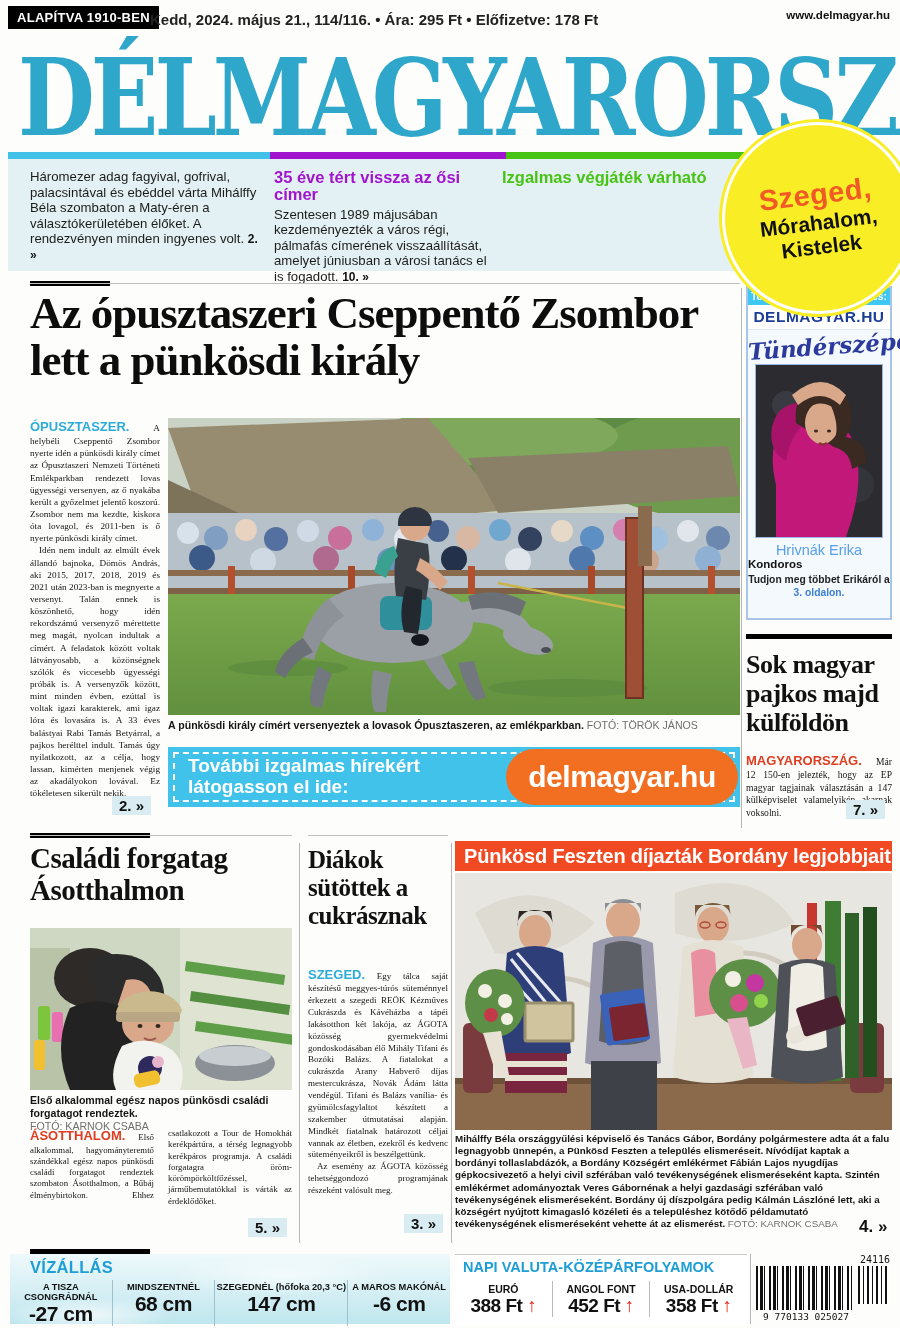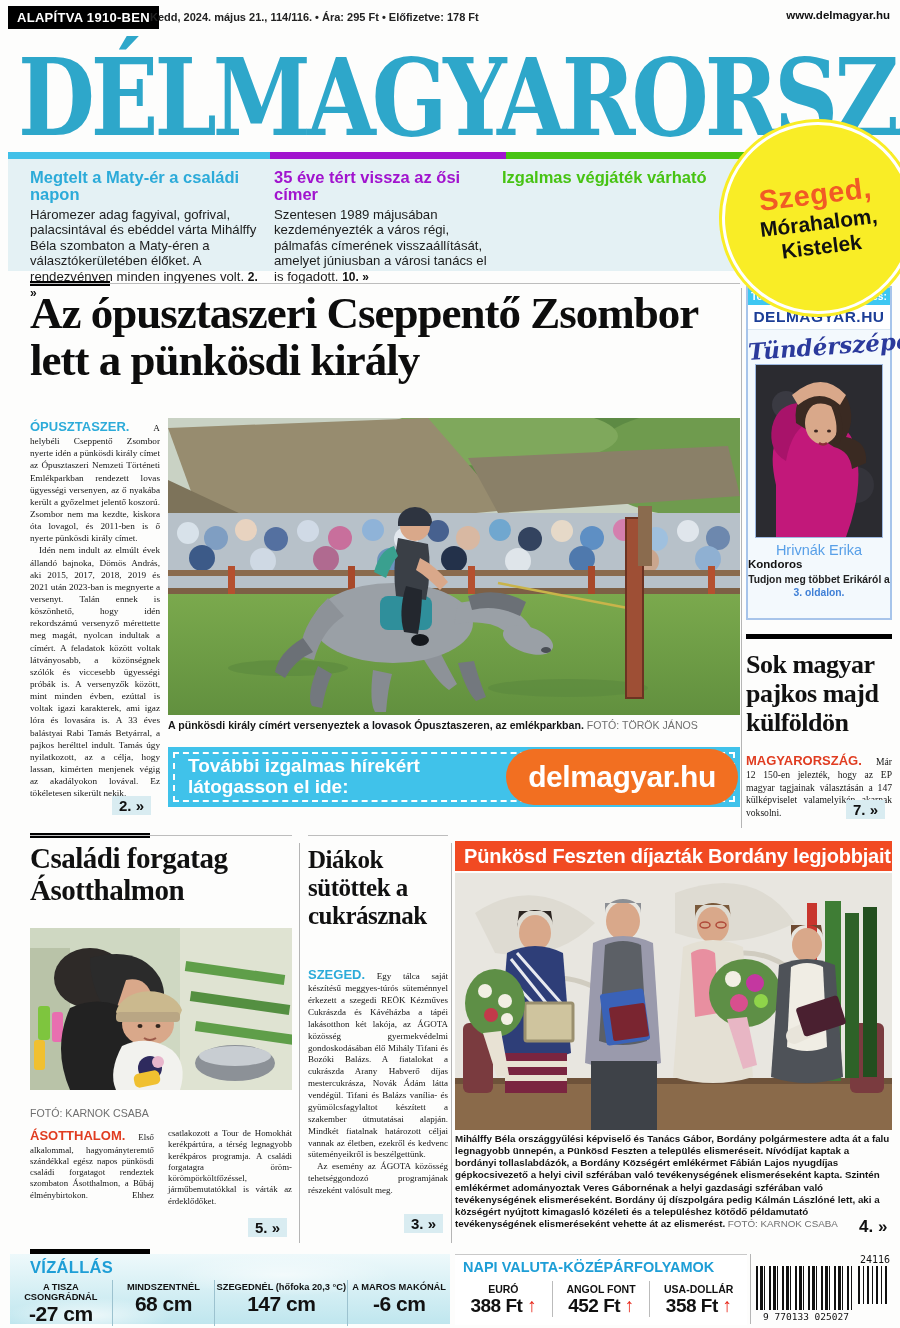--- a/index.html
+++ b/index.html
@@ -2,21 +2,21 @@
 <html lang="hu"><head>
 <meta charset="utf-8">
 <style>
   html,body{margin:0;padding:0;}
   body{width:900px;height:1328px;position:relative;background:#fdfdfc;
        font-family:"Liberation Sans",sans-serif;color:#111;overflow:hidden;}
   .abs{position:absolute;}
   
   .founded{left:8px;top:6px;background:#000;color:#fff;font-weight:bold;
            font-size:13px;padding:4px 9px;letter-spacing:.3px;}
-  .dateline{left:150px;top:11px;font-size:11px;font-weight:bold;color:#222;}
+  .dateline{left:150px;top:11px;font-size:15px;font-weight:bold;color:#222;}
   .siteurl{right:10px;top:9px;font-size:11.5px;font-weight:bold;color:#111;}
   
   .masthead{left:18px;top:26px;width:870px;height:124px;color:#2ea7ca;
             font-family:"DejaVu Serif","Liberation Serif",serif;font-weight:700;
             font-size:87px;letter-spacing:-4px;white-space:nowrap;
             transform:scale(1.02,1.22);transform-origin:top left;line-height:118px;}
   .colorbar{left:8px;top:152px;width:884px;height:7px;
             background:linear-gradient(90deg,#41c0e8 0 262px,#a114ce 262px 498px,#47c313 498px 100%);}
   
   .teaserrow{left:8px;top:159px;width:884px;height:112px;background:#e4f1f4;}
@@ -132,21 +132,20 @@
 
 <div class="abs founded">ALAPÍTVA 1910-BEN</div>
 <div class="abs dateline">Kedd, 2024. május 21., 114/116.  •  Ára: 295 Ft • Előfizetve: 178 Ft</div>
 <div class="abs siteurl">www.delmagyar.hu</div>
 
 <div class="abs masthead">DÉLMAGYARORSZÁG</div>
 <div class="abs colorbar"></div>
 
 <div class="abs teaserrow">
   <div class="teaser t1">
-    <h3 class="c-cyan">Megtelt a Maty-ér a családi napon</h3>
     <p><span>Háromezer adag fagyival, gofrival, palacsintával és ebéddel várta Mihálffy Béla szombaton a Maty-éren a választókerületében élőket. A rendezvényen minden ingyenes volt.</span> <span class="pref">2. »</span></p>
   </div>
   <div class="teaser t2">
     <h3 class="c-purple">35 éve tért vissza az ősi címer</h3>
     <p><span>Szentesen 1989 májusában kezdeményezték a város régi, pálmafás címerének visszaállítását, amelyet júniusban a városi tanács el is fogadott.</span> <span class="pref">10. »</span></p>
   </div>
   <div class="teaser t3">
     <h3 class="c-green">Izgalmas végjáték várható</h3>
   </div>
 </div>
@@ -325,21 +324,21 @@
   <ellipse cx="110" cy="98" rx="2.5" ry="2" fill="#32261e"></ellipse>
     <ellipse cx="128" cy="98" rx="2.5" ry="2" fill="#32261e"></ellipse>
   <path d="M114 110 q6 4 12 0" stroke="#9c5a4a" stroke-width="2" fill="none"></path>
   <path d="M92 118 q-14 26 -6 44 l64 0 q8 -26 -8 -40 q-24 -16 -50 -4z" fill="#f2f2ee"></path>
   <circle cx="120" cy="140" r="12" fill="#2e2a5e"></circle>
     <circle cx="128" cy="134" r="6" fill="#e8b6cc"></circle>
   <rect x="104" y="144" width="26" height="14" rx="5" fill="#f0c030" transform="rotate(-12 117 151)"></rect>
 </svg>
 
 <div class="abs cap famcap">
-  <br>
+  <span>Első alkalommal egész napos pünkösdi családi forgatagot rendeztek.</span><br>
   <span class="credit">FOTÓ: KARNOK CSABA</span>
 </div>
 <div class="abs famtext bodycol">
   <p><span class="dl" style="color:#e03c20">ÁSOTTHALOM.</span>
      <span>Első alkalommal, hagyományteremtő szándékkal egész napos pünkösdi családi forgatagot rendeztek szombaton Ásotthalmon, a Bűbáj élménybirtokon. Ehhez csatlakozott a Tour de Homokhát kerékpártúra, a térség legnagyobb kerékpáros programja. A családi forgatagra öröm-körömpörköltfőzéssel, járműbemutatókkal is várták az érdeklődőket.</span></p>
 </div>
 <span class="abs pgbox fampg">5. »</span>
 
 <div class="abs stu-hl">Diákok sütöttek a cukrásznak</div>
 <div class="abs stutext bodycol">

